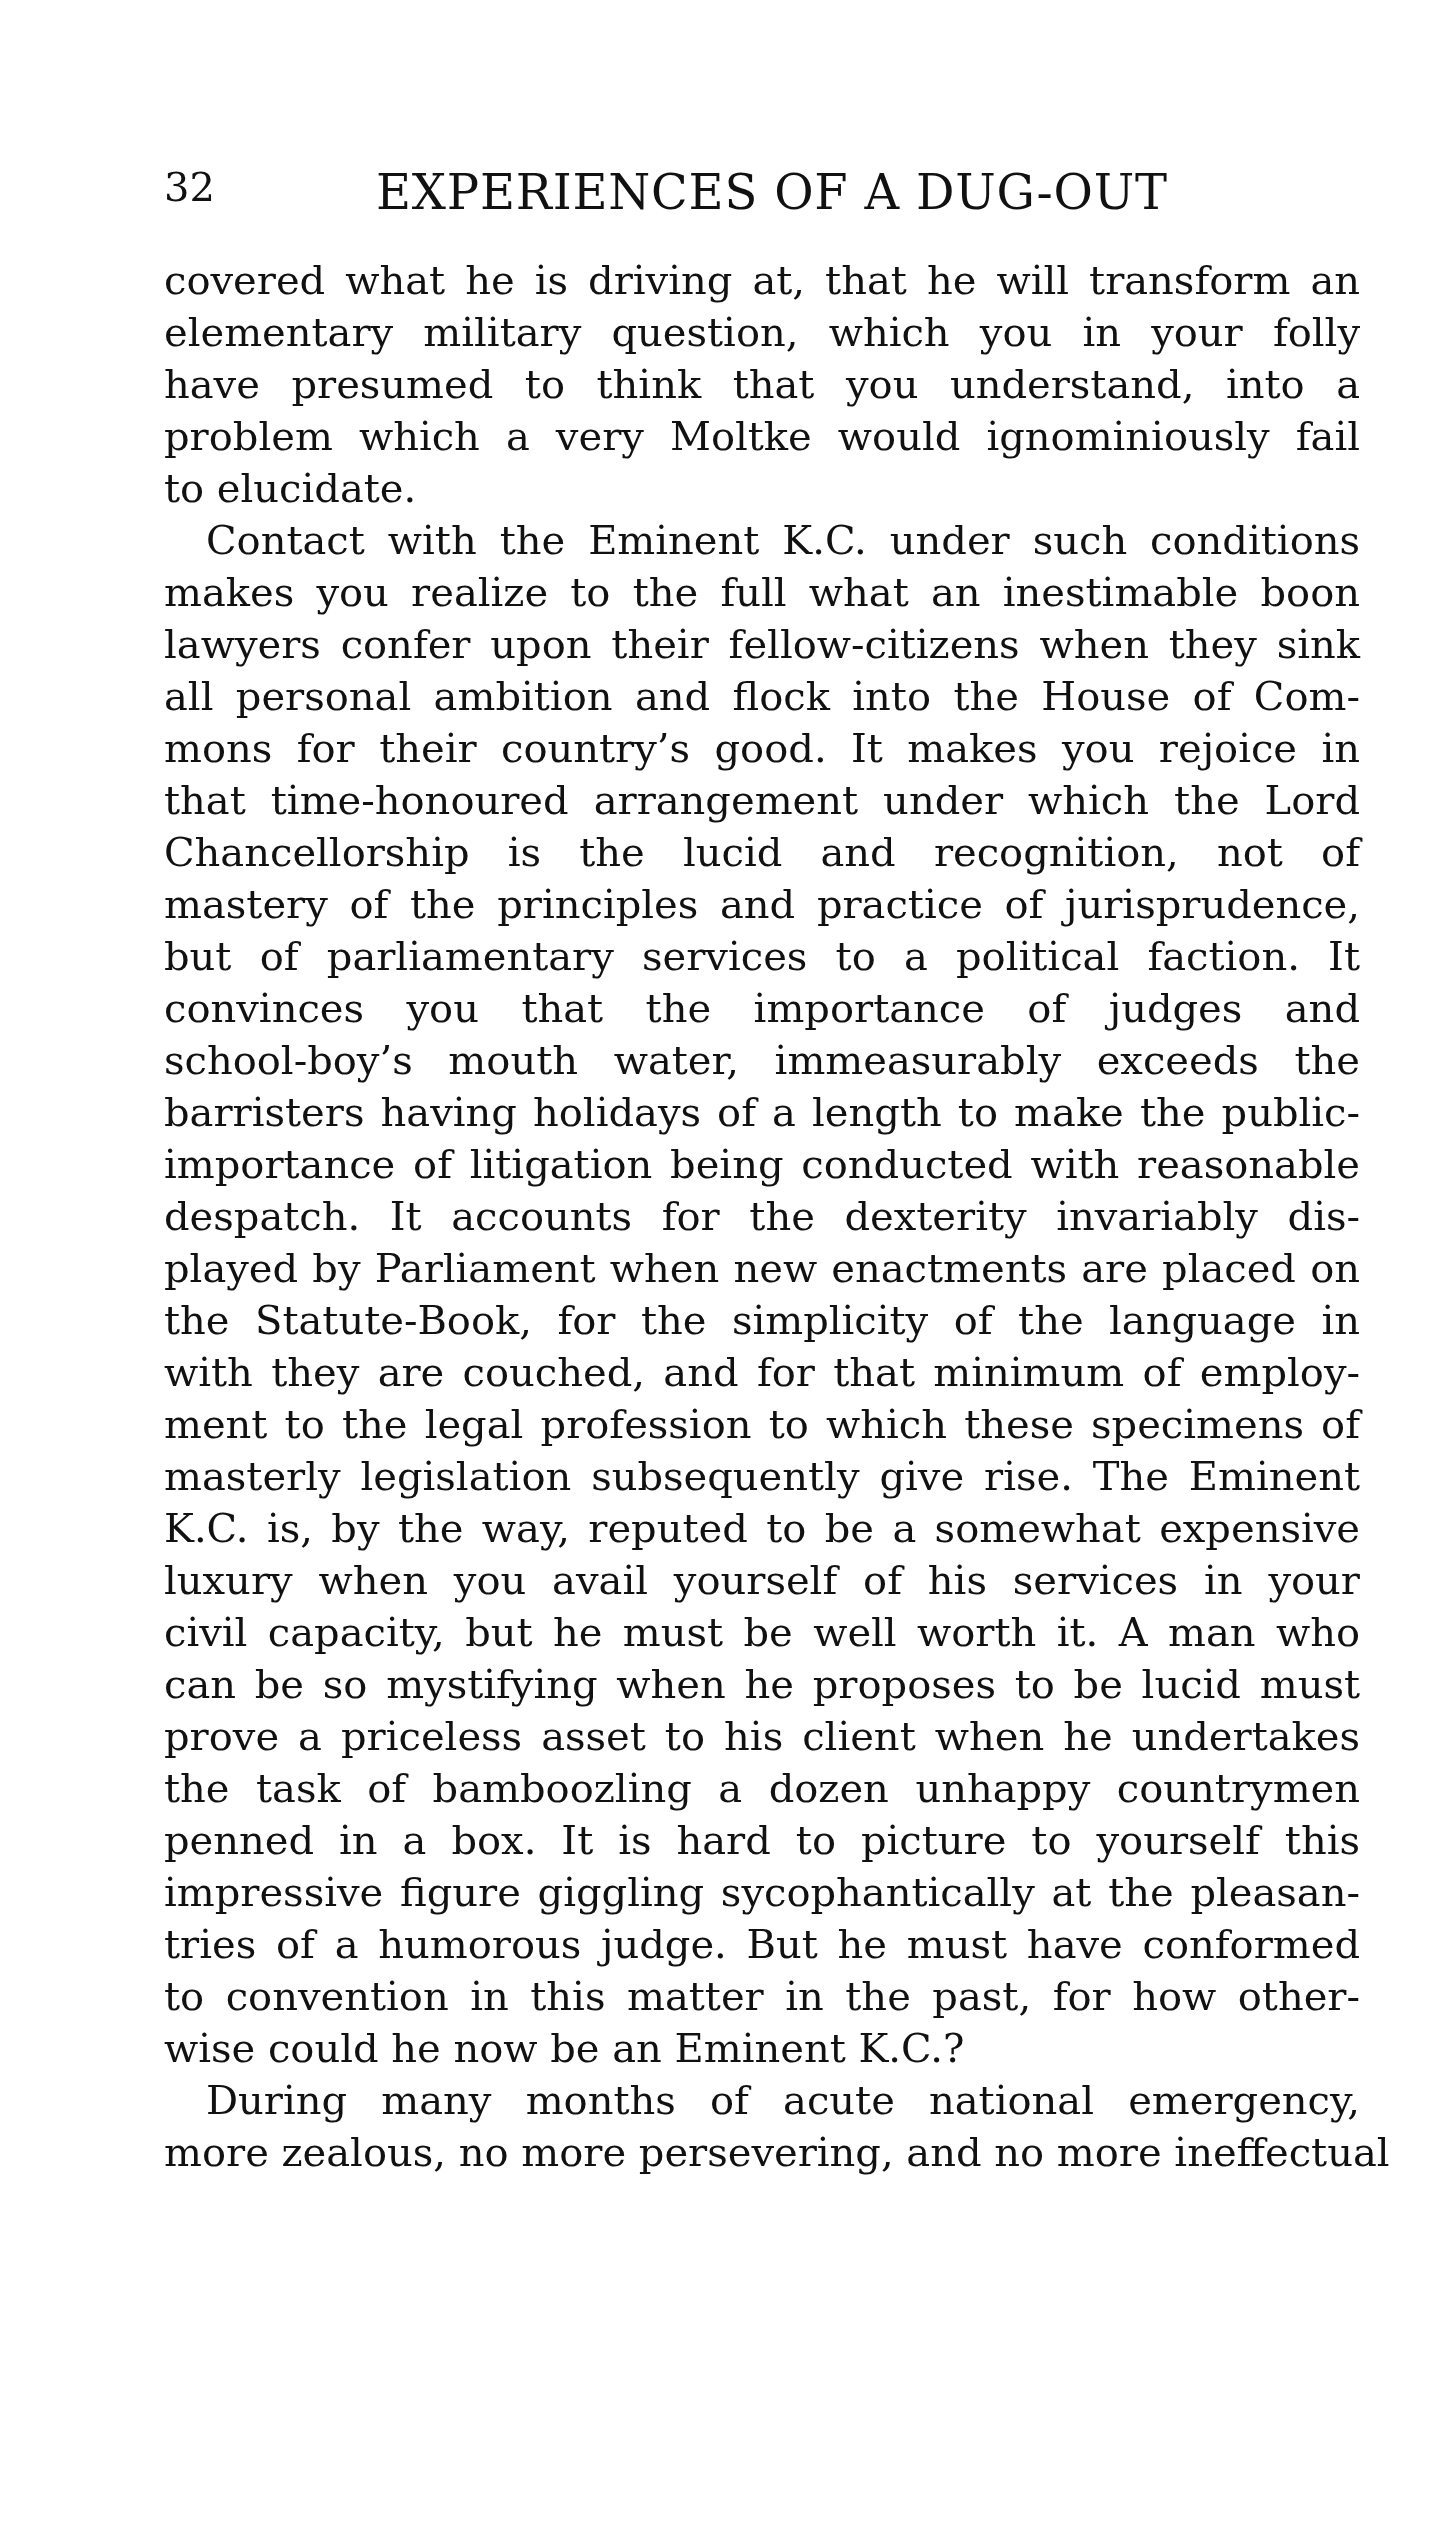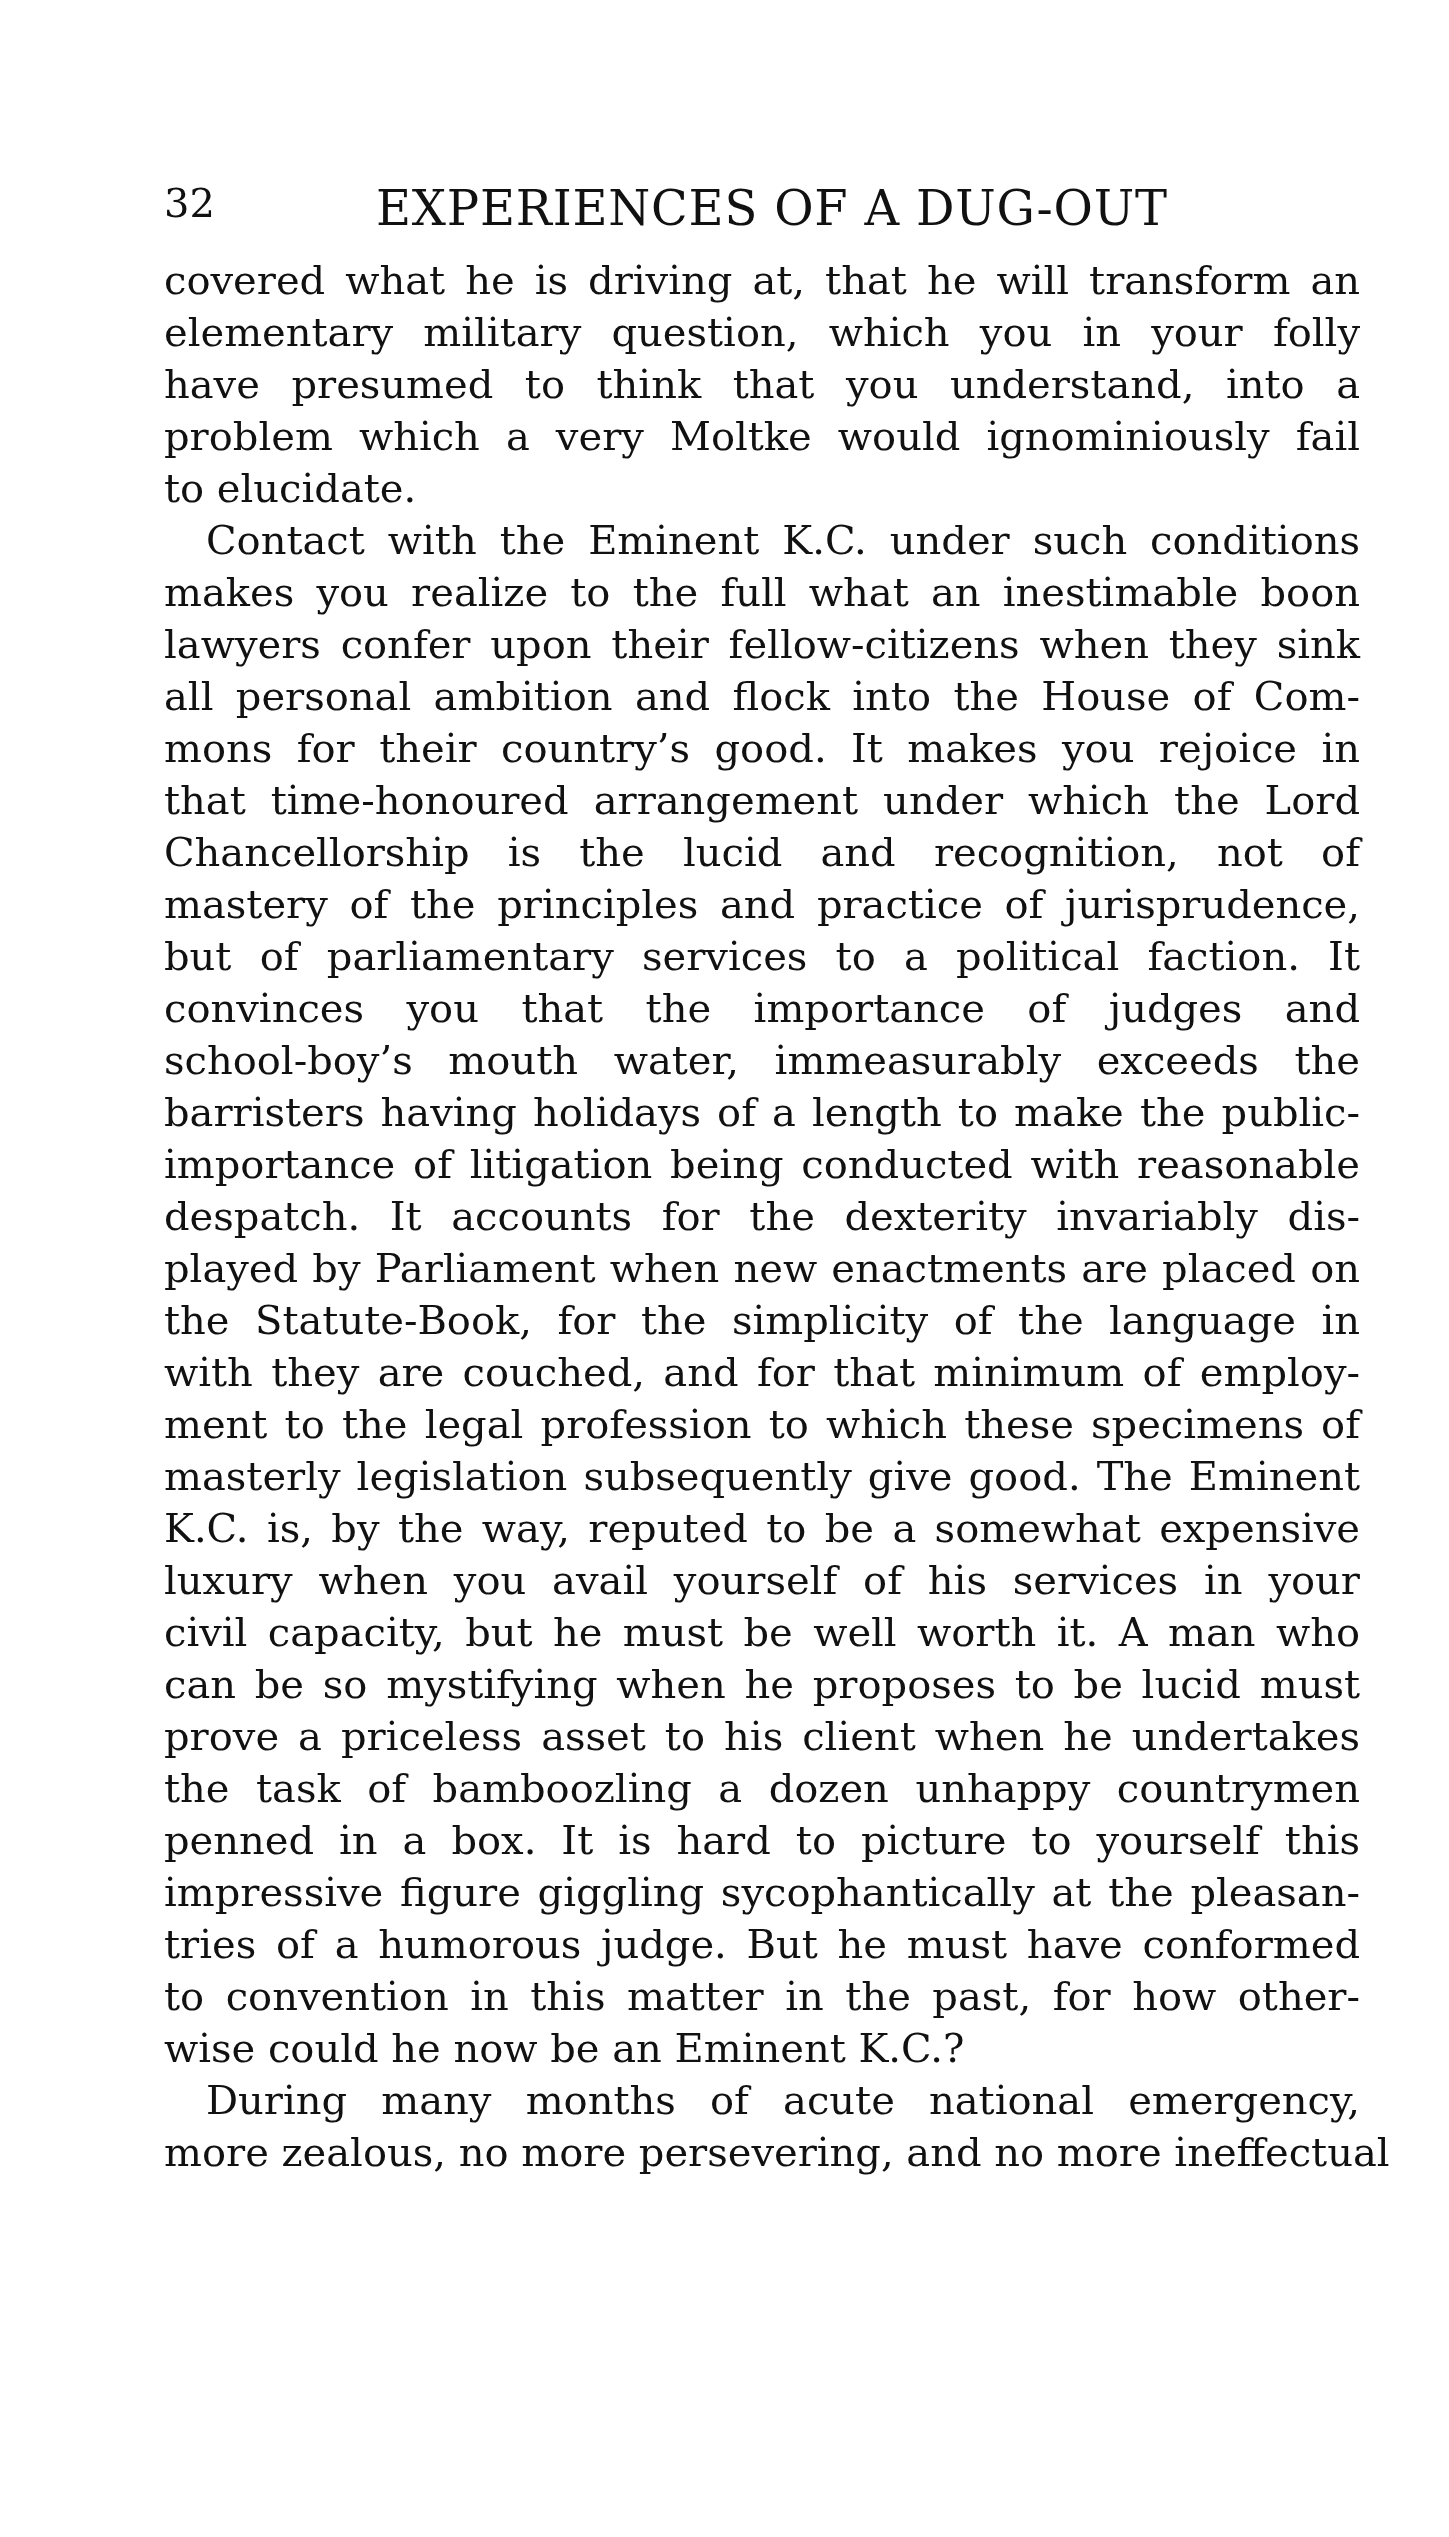--- a/index.html
+++ b/index.html
@@ -1,18 +1,18 @@
 <!DOCTYPE html>
 <html style="font-size:12.8px"><head>
 <meta charset="utf-8">
 <style>
   html, body { margin:0; padding:0; background:#ffffff; }
   body { width:1450px; height:2538px; position:relative; overflow:hidden;
          font-family:"DejaVu Serif", "Liberation Serif", serif; color:#111111; }
-  .header { position:absolute; left:164px; top:164px; width:1196px; height:56px;margin-top:16px; }
+  .header { position:absolute; left:164px; top:164px; width:1196px; height:56px; }
   .page-num { position:absolute; left:0; top:0; font-size:40px; }
   .running-title { position:absolute; left:212px; top:0; font-size:48px; letter-spacing:0.8px; }
   .body { position:absolute; left:164px; top:254px; width:1196px; }
   .line { height:52px; line-height:52px; font-size:40px; white-space:nowrap;
           text-align:justify; text-align-last:justify; overflow:visible; }
   .line.indent { padding-left:42px; }
   .line.last { text-align-last:left; }
 </style>
 </head>
 <body>
@@ -42,21 +42,21 @@
       <div class="line">but of parliamentary services to a political faction.  It</div>
       <div class="line">convinces you that the importance of judges and</div>
       <div class="line">school-boy’s mouth water, immeasurably exceeds the</div>
       <div class="line">barristers having holidays of a length to make the public-</div>
       <div class="line">importance of litigation being conducted with reasonable</div>
       <div class="line">despatch.  It accounts for the dexterity invariably dis-</div>
       <div class="line">played by Parliament when new enactments are placed on</div>
       <div class="line">the Statute-Book, for the simplicity of the language in</div>
       <div class="line">with they are couched, and for that minimum of employ-</div>
       <div class="line">ment to the legal profession to which these specimens of</div>
-      <div class="line">masterly legislation subsequently give good.  The Eminent</div>
+      <div class="line">masterly legislation subsequently give rise.  The Eminent</div>
       <div class="line">K.C. is, by the way, reputed to be a somewhat expensive</div>
       <div class="line">luxury when you avail yourself of his services in your</div>
       <div class="line">civil capacity, but he must be well worth it.  A man who</div>
       <div class="line">can be so mystifying when he proposes to be lucid must</div>
       <div class="line">prove a priceless asset to his client when he undertakes</div>
       <div class="line">the task of bamboozling a dozen unhappy countrymen</div>
       <div class="line">penned in a box.  It is hard to picture to yourself this</div>
       <div class="line">impressive figure giggling sycophantically at the pleasan-</div>
       <div class="line">tries of a humorous judge.  But he must have conformed</div>
       <div class="line">to convention in this matter in the past, for how other-</div>

